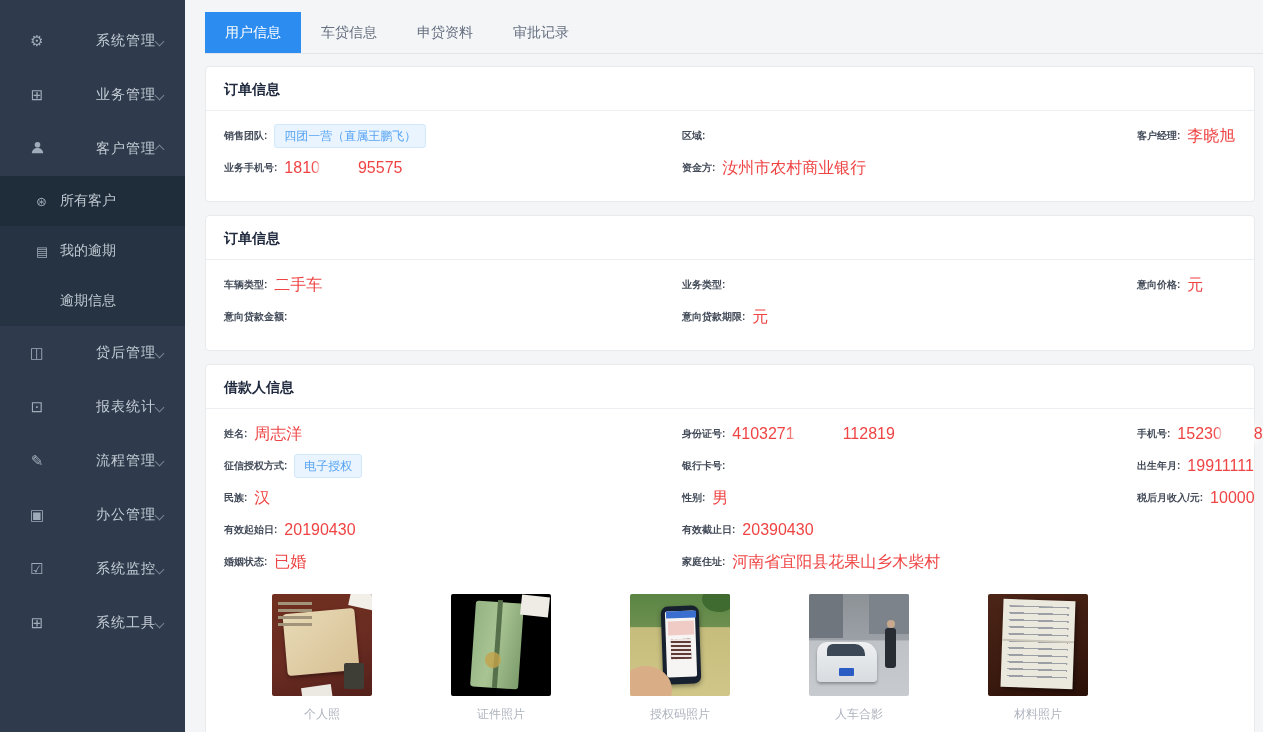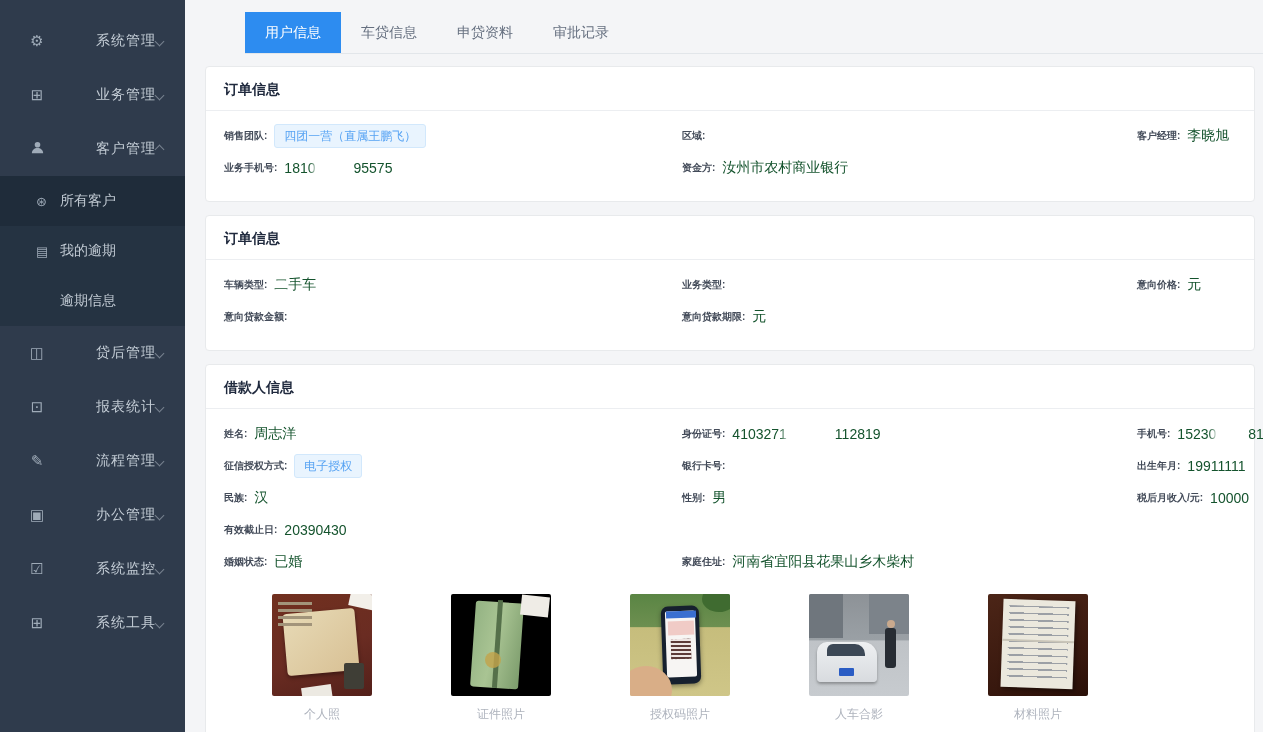--- a/index.html
+++ b/index.html
@@ -20,36 +20,36 @@
   .chev.up { transform:rotate(-135deg); }
   .submenu { background:#253342; }
   .sub-item { height:50px; display:flex; align-items:center; padding-left:36px;
     color:#c0c9d2; cursor:pointer; }
   .sub-item .micon { width:15px; margin-right:9px; font-size:13px; color:#9fabb8; }
   .sub-item.sel { background:#1f2c3a; }
   .sub-item.noicon { padding-left:60px; }
 
   
   .main { flex:1; background:#f4f5f7; padding:12px 0 0 20px; overflow:hidden; }
-  .tabbar { display:flex; border-bottom:1px solid #e2e6ea;margin-left:40px; }
+  .tabbar { display:flex; border-bottom:1px solid #e2e6ea; }
   .tab { height:41px; line-height:41px; padding:0 20px; font-size:14px;
     color:#667080; cursor:pointer; }
   .tab.active { background:#2d8cf0; color:#fff; }
 
   .content { padding:12px 8px 0 0; }
   .card { background:#fff; border:1px solid #e8eaec; border-radius:4px;
     margin-bottom:13px; }
   .card-head { padding:14px 18px 11px; font-size:14px; font-weight:bold;
     color:#202a3e; border-bottom:1px solid #eceef1; }
   .card-body { padding:9px 18px 17px; }
   .frow { display:grid; grid-template-columns:458px 455px 1fr; align-items:center;
     min-height:32px; }
   .field { display:flex; align-items:center; white-space:nowrap; }
   .flabel { font-weight:bold; color:#434b59; font-size:10px; margin-right:7px; }
-  .fvalue { color:#14532d; font-size:14px; }
+  .fvalue { color:#ef4444; font-size:16px; }
   .tag { display:inline-block; background:#e9f4fe; border:1px solid #d2e8fc;
     color:#57a3f3; font-size:12px; line-height:1; padding:5px 9px; border-radius:3px;
     cursor:pointer; }
   .redact { display:inline-block; height:13px; border-radius:3px; background:#fff;
     box-shadow:0 0 6px 4px rgba(255,255,255,.97); margin:0 1px; vertical-align:-2px; }
   .w36 { width:36px; } .w46 { width:46px; } .w30 { width:30px; }
 
   
   .photos { display:flex; gap:79px; margin:16px 0 0 48px; }
   .photo-item { width:100px; }
@@ -294,20 +294,24 @@
               <span class="flabel">性别:</span>
               <span class="fvalue">男</span>
             </div>
             <div class="field">
               <span class="flabel">税后月收入/元:</span>
               <span class="fvalue">10000</span>
             </div>
           </div>
           <div class="frow">
             <div class="field">
+              <span class="flabel">有效起始日:</span>
+              <span class="fvalue">20190430</span>
+            </div>
+            <div class="field">
               <span class="flabel">有效截止日:</span>
               <span class="fvalue">20390430</span>
             </div>
           </div>
           <div class="frow">
             <div class="field">
               <span class="flabel">婚姻状态:</span>
               <span class="fvalue">已婚</span>
             </div>
             <div class="field">

